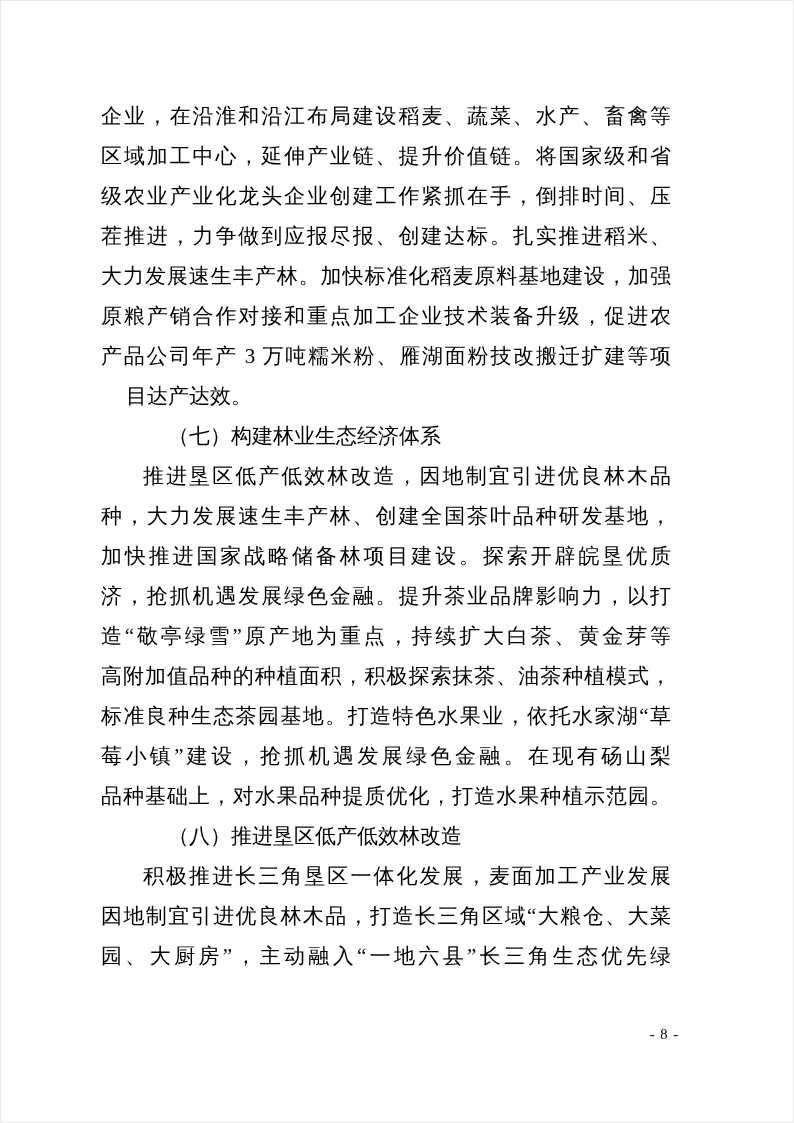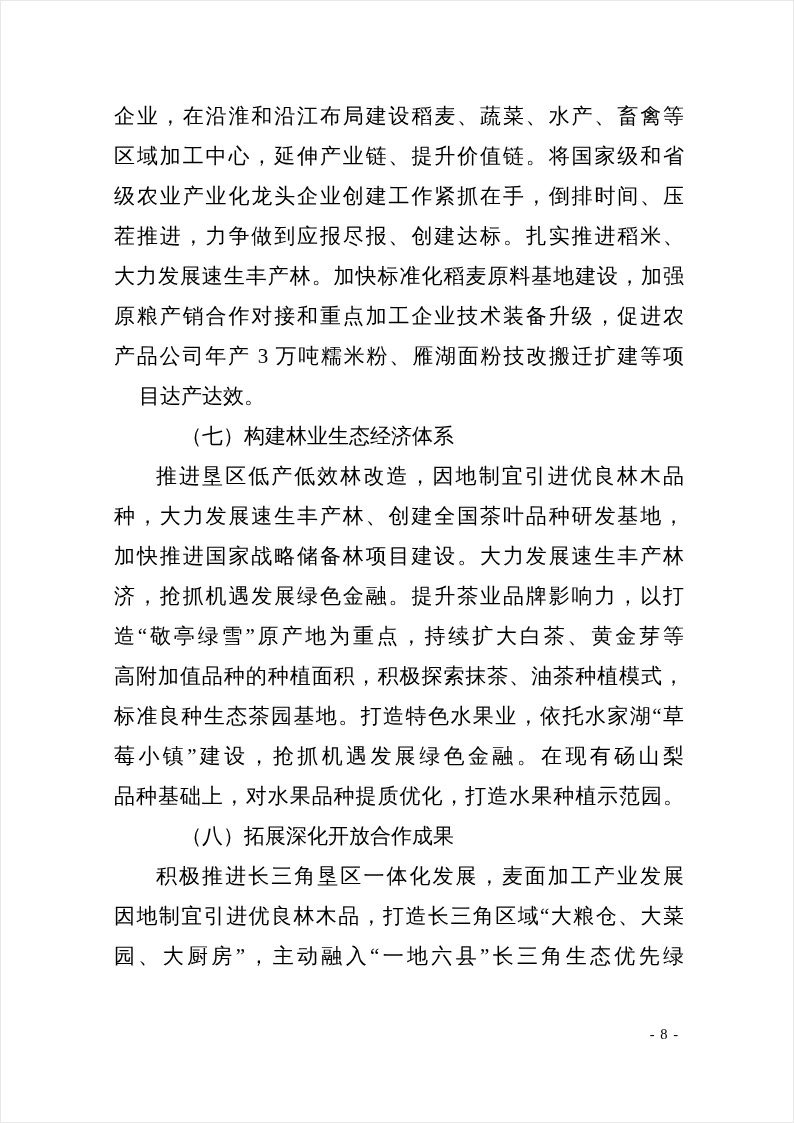--- a/index.html
+++ b/index.html
@@ -19,21 +19,21 @@
     position: absolute;
     left: 0; top: 0;
     width: 794px;
     height: 1123px;
     background: #ffffff;
     box-sizing: border-box;
     border: 1px solid #e8e8e8;
   }
   .content {
     position: absolute;
-    left: 113px;
+    left: 100px;
     top: 95px;
     width: 570px;
     font-family: Liberation Serif, serif;
   }
   .para {
     margin: 0;
     padding: 0;
   }
   .line {
     font-size: 21px;
@@ -78,30 +78,30 @@
         <div class="line">原粮产销合作对接和重点加工企业技术装备升级，促进农</div>
         <div class="line">产品公司年产 3 万吨糯米粉、雁湖面粉技改搬迁扩建等项</div>
         <div class="line no-stretch">目达产达效。</div>
       </div>
       <div class="para">
         <div class="line indent no-stretch">（七）构建林业生态经济体系</div>
       </div>
       <div class="para">
         <div class="line indent">推进垦区低产低效林改造，因地制宜引进优良林木品</div>
         <div class="line">种，大力发展速生丰产林、创建全国茶叶品种研发基地，</div>
-        <div class="line">加快推进国家战略储备林项目建设。大力发展速生丰产林</div>
+        <div class="line">加快推进国家战略储备林项目建设。探索开辟皖垦优质</div>
         <div class="line">济，抢抓机遇发展绿色金融。提升茶业品牌影响力，以打</div>
         <div class="line">造“敬亭绿雪”原产地为重点，持续扩大白茶、黄金芽等</div>
         <div class="line">高附加值品种的种植面积，积极探索抹茶、油茶种植模式，</div>
         <div class="line">标准良种生态茶园基地。打造特色水果业，依托水家湖“草</div>
         <div class="line">莓小镇”建设，抢抓机遇发展绿色金融。在现有砀山梨</div>
         <div class="line">品种基础上，对水果品种提质优化，打造水果种植示范园。</div>
       </div>
       <div class="para">
-        <div class="line indent no-stretch">（八）拓展深化开放合作成果</div>
+        <div class="line indent no-stretch">（八）推进垦区低产低效林改造</div>
       </div>
       <div class="para">
         <div class="line indent">积极推进长三角垦区一体化发展，麦面加工产业发展</div>
         <div class="line">因地制宜引进优良林木品，打造长三角区域“大粮仓、大菜</div>
         <div class="line">园、大厨房”，主动融入“一地六县”长三角生态优先绿</div>
       </div>
     </div>
   <div class="footer-page-number">- 8 -</div>
 </div>
 

